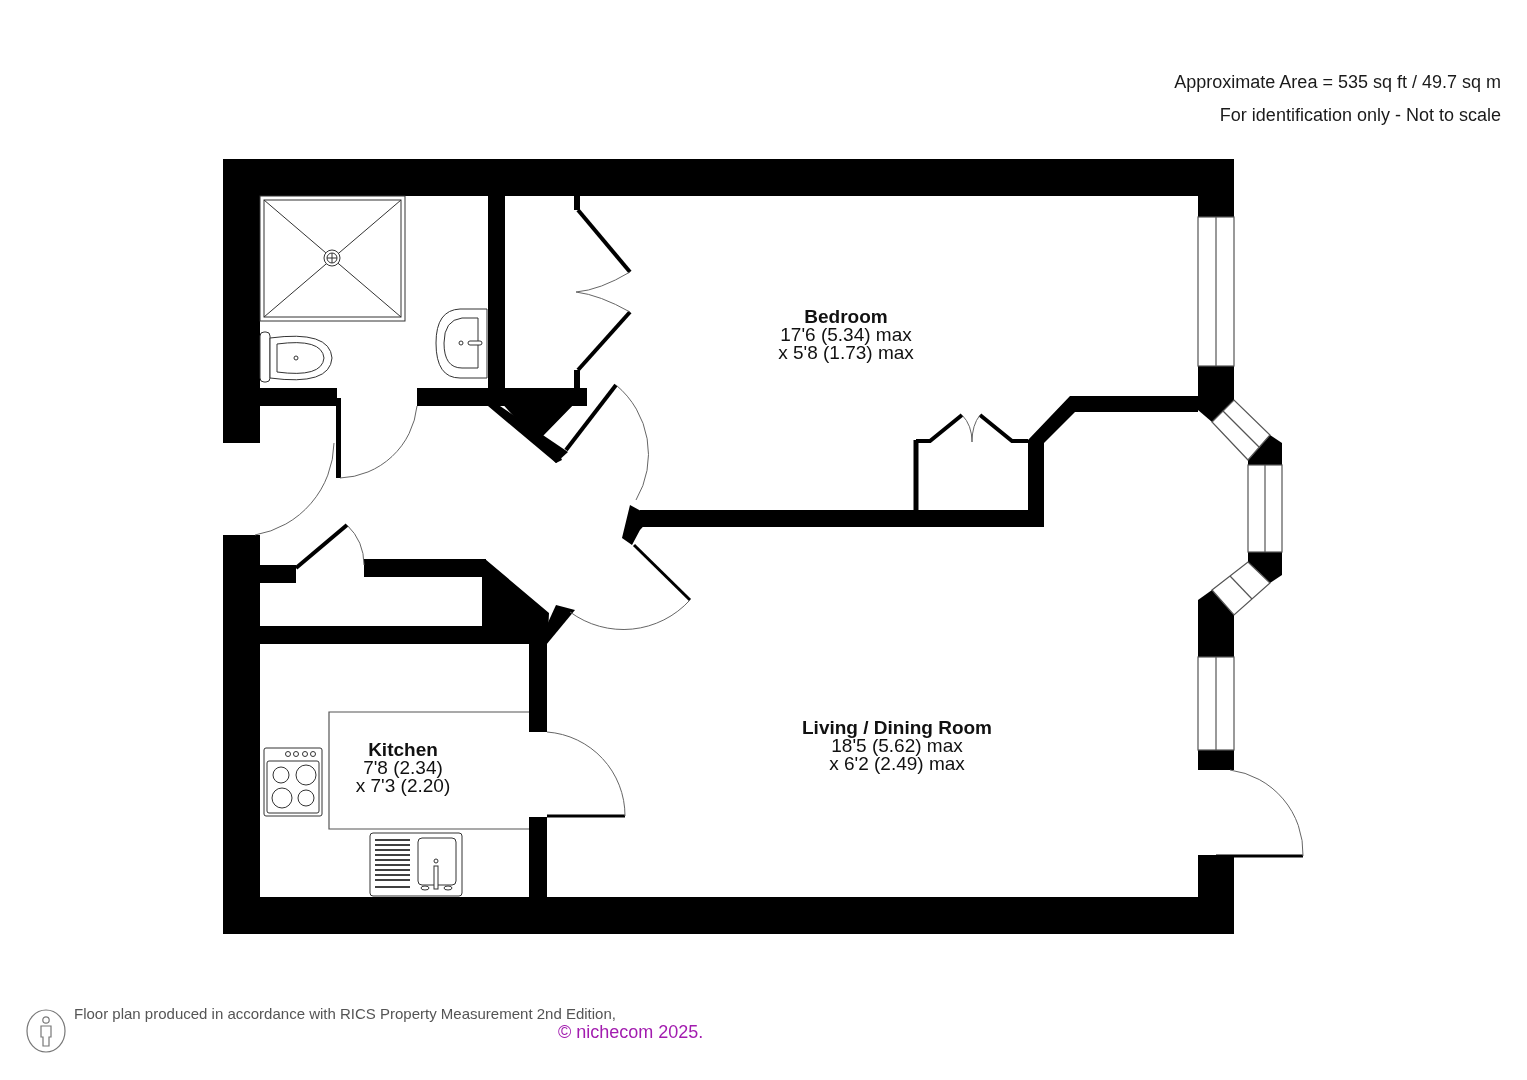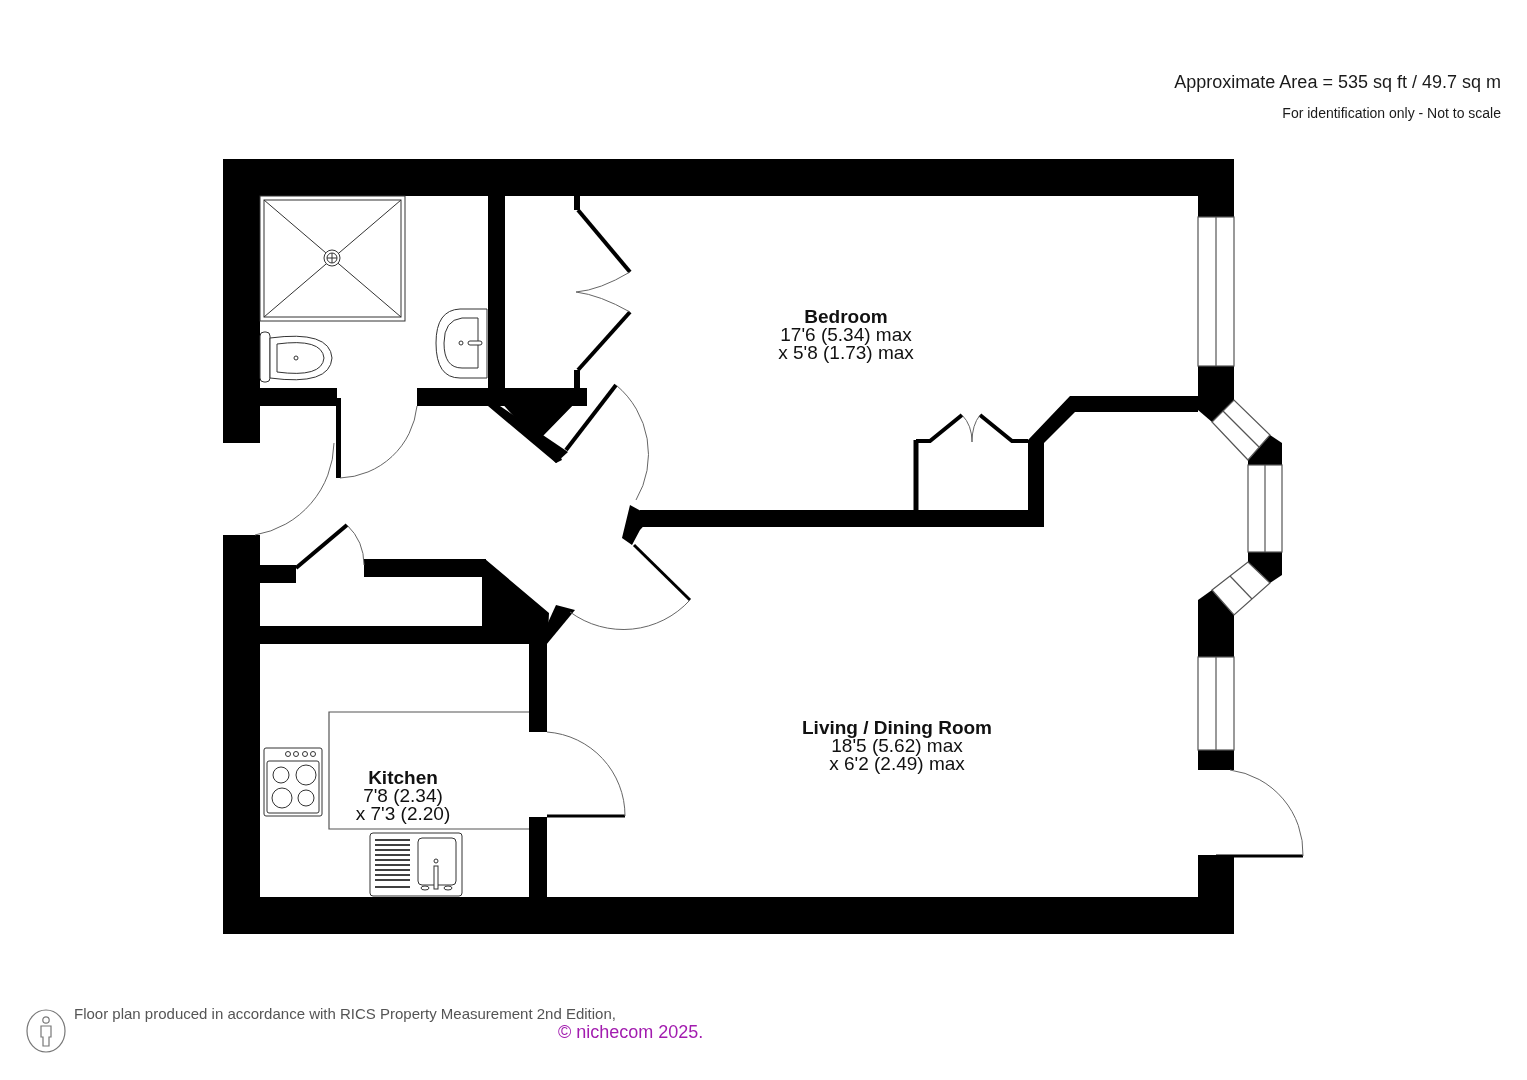--- a/index.html
+++ b/index.html
@@ -1,18 +1,18 @@
 <!DOCTYPE html>
 <html><head>
 <meta charset="utf-8">
 <style>
   html, body { margin: 0; padding: 0; background: #ffffff; }
   body { width: 1527px; height: 1080px; position: relative; overflow: hidden; font-family: "Liberation Sans", sans-serif; color: #1a1a1a; }
   .area-title { position: absolute; right: 26px; top: 72px; font-size: 18px; color: #1a1a1a; white-space: nowrap; }
-  .area-sub { position: absolute; right: 26px; top: 105px; font-size: 14px; color: #1a1a1a; white-space: nowrap; }
+  .area-sub { position: absolute; right: 26px; top: 105px; font-size: 18px; color: #1a1a1a; white-space: nowrap; }
   svg.plan { position: absolute; left: 0; top: 0; }
   .room-label { position: absolute; text-align: center; font-size: 19px; line-height: 18px; color: #111; transform: translateX(-50%); white-space: nowrap; }
   .room-label .name { font-weight: bold; }
   .footer { position: absolute; left: 26px; top: 1006px; height: 48px; }
   .footer-icon { position: absolute; left: 0; top: 3px; width: 40px; height: 44px; }
   .footer-text { position: absolute; left: 48px; top: 0; font-size: 15px; line-height: 16px; color: #555; white-space: nowrap; }
   .footer-copy { position: absolute; left: 532px; top: 16px; font-size: 18px; color: #a21caf; white-space: nowrap; }
 </style>
 </head>
 <body>
@@ -181,21 +181,21 @@
   <div>17'6 (5.34) max</div>
   <div>x 5'8 (1.73) max</div>
 </div>
 
 <div class="room-label" style="left:897px; top:695px;margin-top:24px;">
   <div class="name">Living / Dining Room</div>
   <div>18'5 (5.62) max</div>
   <div>x 6'2 (2.49) max</div>
 </div>
 
-<div class="room-label" style="left:403px; top:741px;margin-top:28px;">
+<div class="room-label" style="left:403px; top:741px;">
   <div class="name">Kitchen</div>
   <div>7'8 (2.34)</div>
   <div>x 7'3 (2.20)</div>
 </div>
 
 <div class="footer">
   <svg class="footer-icon" viewBox="0 0 40 44">
     <ellipse cx="20" cy="22" rx="19" ry="21" fill="none" stroke="#777" stroke-width="1.2"></ellipse>
     <circle cx="20" cy="11" r="3.2" fill="none" stroke="#777" stroke-width="1.2"></circle>
     <path d="M15 17 L25 17 L25 28 L23 28 L23 37 L17 37 L17 28 L15 28 Z" fill="none" stroke="#777" stroke-width="1.2"></path>

